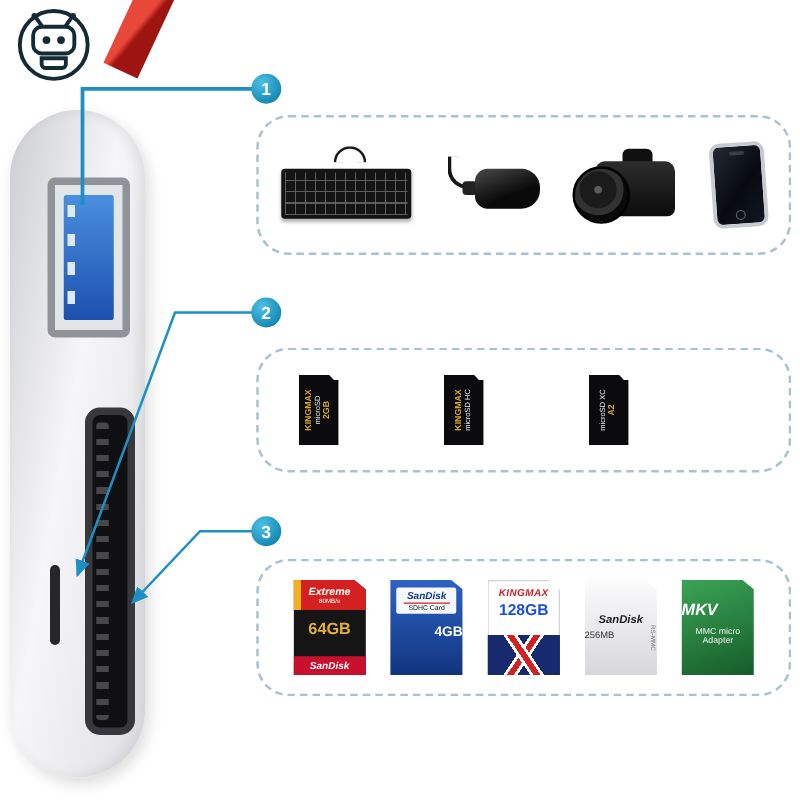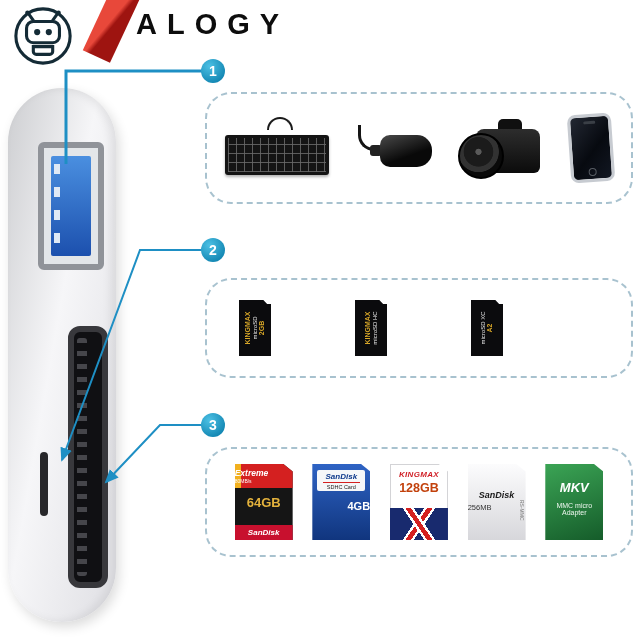--- a/index.html
+++ b/index.html
@@ -89,51 +89,51 @@
                align-items:center; justify-content:center; line-height:1.15; }
   .msd-brand { color:#d8a728; font-weight:bold; font-size:7px; }
   .msd-type  { color:#e9e9e9; font-size:6px; }
   .msd-cap   { color:#d8a728; font-weight:bold; font-size:7px; }
 
   
   .sd { position:relative; width:58px; height:76px;
         clip-path:polygon(0 0, 84% 0, 100% 10%, 100% 100%, 0 100%); }
   .sd-extreme { background:#151515; }
   .sdx-top { height:24px; background:linear-gradient(90deg,#f2b01e 0 10%, #d42020 10%);
-             display:flex; flex-direction:column; align-items:flex-start; justify-content:center; color:#fff; }
+             display:flex; flex-direction:column; align-items:center; justify-content:center; color:#fff; }
   .sdx-name { font-size:8.5px; font-weight:bold; font-style:italic; }
   .sdx-speed { font-size:5px; }
   .sdx-cap { color:#e2b13c; font-weight:bold; font-size:13px; text-align:center; margin-top:7px; }
   .sdx-brand { position:absolute; bottom:0; left:0; right:0; height:15px; background:#c8102e;
                color:#fff; font-style:italic; font-weight:bold; font-size:8px;
                display:flex; align-items:center; justify-content:center; }
   .sd-sdhc { background:linear-gradient(180deg,#2e63c4,#10357e); }
   .sdhc-label { margin:6px 5px 0; background:#f5f7f9; border-radius:2px; padding:2px 1px 1px;
                 display:flex; flex-direction:column; align-items:center; }
   .sdhc-brand { color:#0e3a8c; font-weight:bold; font-style:italic; font-size:8px;
                 border-bottom:1.5px solid #d42020; padding:0 3px 1px; }
   .sdhc-type { color:#222; font-size:5.5px; margin-top:1px; }
   .sdhc-cap { color:#fff; font-weight:bold; font-size:11px; text-align:center; margin-top:9px;margin-left:35px; }
   .sd-kingmax { background:#fff; box-shadow:inset 0 0 0 1px #d3d3d6; }
   .km-brand { color:#d01f26; font-weight:bold; font-style:italic; font-size:8px;
               text-align:center; margin-top:6px; letter-spacing:.3px; }
-  .km-cap { color:#c2410c; font-weight:bold; font-size:12.5px; text-align:center; margin-top:2px; }
+  .km-cap { color:#1d4ed8; font-weight:bold; font-size:12.5px; text-align:center; margin-top:2px; }
   .km-flag { position:absolute; bottom:0; left:0; right:0; height:32px;
              background:linear-gradient(56deg, rgba(0,0,0,0) 43%, #fff 43% 46.5%, #d42020 46.5% 53.5%, #fff 53.5% 57%, rgba(0,0,0,0) 57%),
                         linear-gradient(-56deg, rgba(0,0,0,0) 43%, #fff 43% 46.5%, #d42020 46.5% 53.5%, #fff 53.5% 57%, rgba(0,0,0,0) 57%),
                         #182a6e; }
   .sd-mmc { background:linear-gradient(180deg,#fcfcfd,#d7d7db); }
   .mmc-brand { color:#1a1a1a; font-weight:bold; font-style:italic; font-size:9px;
                text-align:center; margin-top:26px; }
   .mmc-cap { color:#333; font-size:7.5px; text-align:left; margin-top:3px; }
   .mmc-side { position:absolute; right:1px; top:36px; writing-mode:vertical-rl;
               font-size:5px; color:#777; }
   .sd-mkv { background:linear-gradient(160deg,#3ba455,#155c2a); }
   .mkv-brand { color:#fff; font-weight:bold; font-style:italic; font-size:13px;
-               text-align:center; margin-top:16px; }
+               margin-top:16px; }
   .mkv-l1, .mkv-l2 { color:#eef7ef; font-size:7px; text-align:center; }
   .mkv-l1 { margin-top:7px; }
 </style>
 </head>
 <body>
 
 <div class="page">
 
   <svg class="abs robot" viewBox="0 0 64 64">
     <g fill="none" stroke="#142b36" stroke-width="3.2" stroke-linecap="round">
@@ -142,21 +142,20 @@
       <line x1="42" y1="17" x2="47" y2="10"></line>
       <rect x="15" y="18" width="34" height="22" rx="7"></rect>
       <path d="M22 44 h20 v5 a3 3 0 0 1 -3 3 h-14 a3 3 0 0 1 -3 -3 z"></path>
     </g>
     <circle cx="16" cy="9" r="2.4" fill="#142b36"></circle>
     <circle cx="48" cy="9" r="2.4" fill="#142b36"></circle>
     <circle cx="26" cy="29" r="3.2" fill="#142b36"></circle>
     <circle cx="38" cy="29" r="3.2" fill="#142b36"></circle>
   </svg>
   <div class="abs ribbon"></div>
-  <div class="abs logo">ALOGY</div>
 
   <div class="abs device">
     <div class="abs usb-port">
       <div class="usb-tongue"></div>
       <div class="usb-contacts"></div>
     </div>
     <div class="abs card-slot">
       <div class="slot-ticks"></div>
     </div>
     <div class="abs side-slot"></div>

